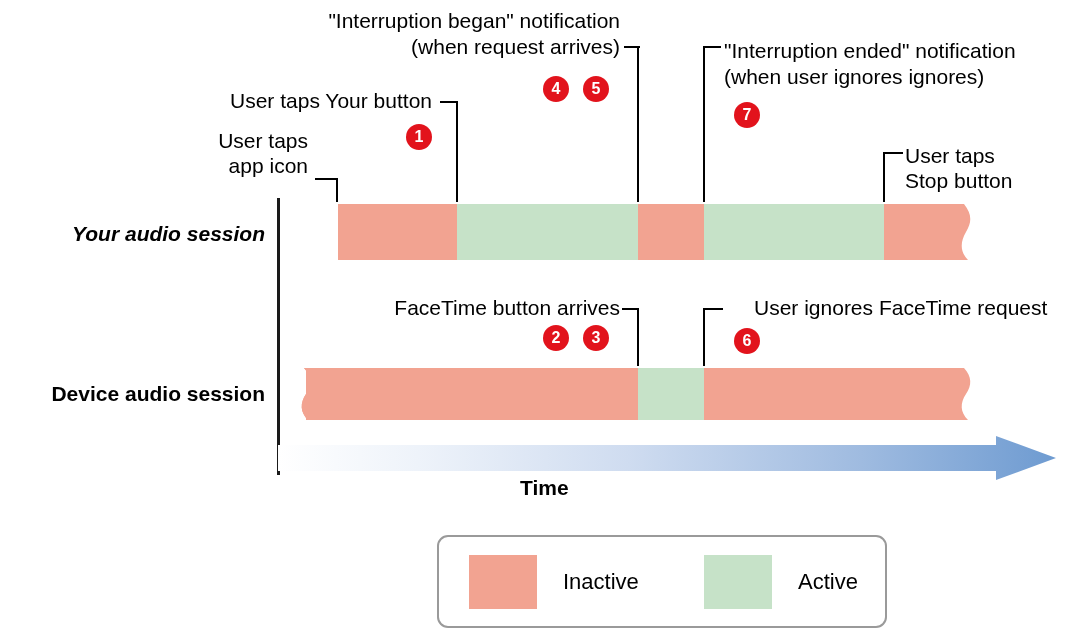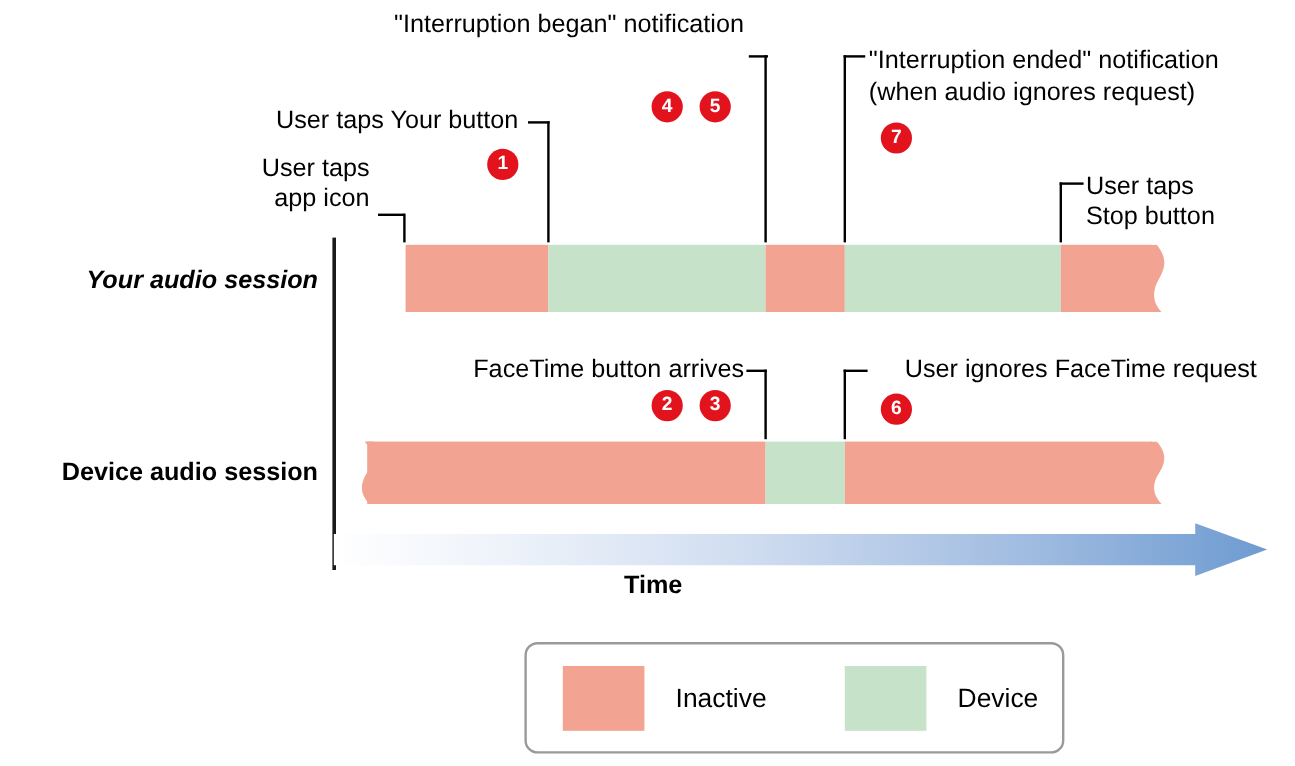--- a/index.html
+++ b/index.html
@@ -79,29 +79,30 @@
   .legend-item { position:absolute; display:flex; align-items:center; }
   .legend-swatch { width:68px; height:54px; }
   .legend-text { font-size:22px; margin-left:26px; white-space:pre; }
 </style>
 </head>
 <body>
 
 <div id="stage">
 
   <div class="anno right" style="left:280px; top:8px; width:340px;">"Interruption began" notification</div>
+  <div class="anno right" style="left:280px; top:34px; width:340px;">(when request arrives)</div>
 
   <div class="hline" style="left:624px; top:46px; width:16px;"></div>
   <div class="vline" style="left:637px; top:46px; height:156px;"></div>
 
   <div class="badge" style="left:543px; top:76px;">4</div>
   <div class="badge" style="left:583px; top:76px;">5</div>
 
   <div class="anno" style="left:724px; top:38px; width:350px;">"Interruption ended" notification</div>
-  <div class="anno" style="left:724px; top:64px; width:350px;">(when audio ignores request)</div>
+  <div class="anno" style="left:724px; top:64px; width:350px;">(when user ignores ignores)</div>
   <div class="hline" style="left:703px; top:46px; width:18px;"></div>
   <div class="vline" style="left:703px; top:46px; height:156px;"></div>
 
   <div class="badge" style="left:734px; top:102px;">7</div>
 
   <div class="anno right" style="left:160px; top:88px; width:272px;">User taps Your button</div>
   <div class="hline" style="left:440px; top:101px; width:18px;"></div>
   <div class="vline" style="left:456px; top:101px; height:101px;"></div>
 
   <div class="badge" style="left:406px; top:124px;">1</div>
@@ -173,17 +174,17 @@
   </svg>
   <div id="timelabel" style="left:520px; top:476px; width:290px;">Time</div>
 
   <div id="legend" style="left:437px; top:535px; width:450px; height:93px;border-radius:11px;">
     <div class="legend-item" style="left:30px; top:18px;">
       <div class="legend-swatch" style="background:#F2A391;"></div>
       <div class="legend-text">Inactive</div>
     </div>
     <div class="legend-item" style="left:265px; top:18px;">
       <div class="legend-swatch" style="background:#C6E2C8;"></div>
-      <div class="legend-text">Device</div>
+      <div class="legend-text">Active</div>
     </div>
   </div>
 
 </div>
 
 </body></html>

